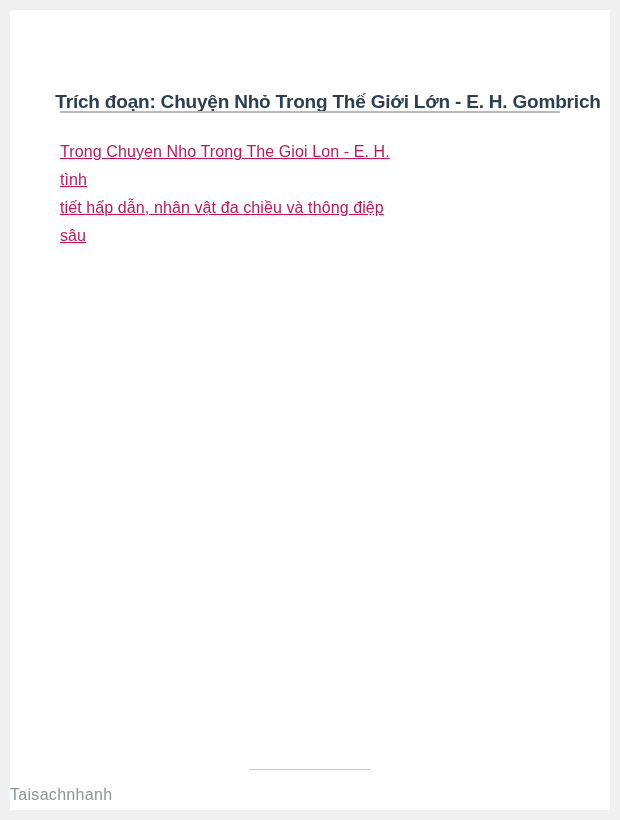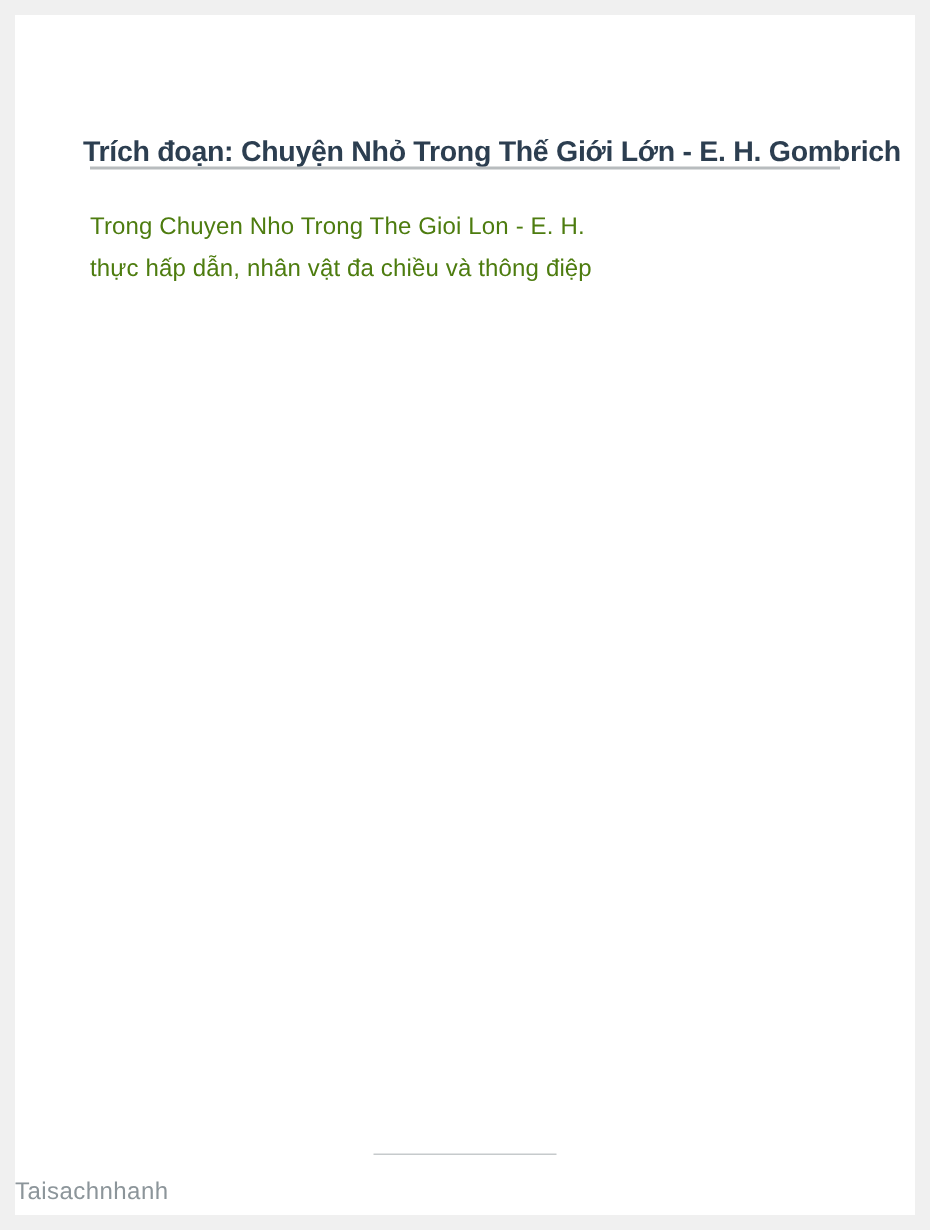--- a/index.html
+++ b/index.html
@@ -44,21 +44,22 @@
     background: #b8bcbe;
   }
   .excerpt {
     position: absolute;
     top: 128px;
     left: 50px;
     width: 400px;
     font-size: 16px;
     line-height: 28px;
     letter-spacing: 0.1px;
-    color: #4d7c0f;
+    color: #be185d;
+    text-decoration: underline;
   }
   .excerpt .line {
     white-space: pre;
   }
   .footer-rule {
     position: absolute;
     top: 759px;
     left: 239px;
     width: 122px;
     height: 1px;
@@ -81,21 +82,23 @@
 
 <div class="stage">
   <div class="card">
 
     <h1 class="title">Trích đoạn: Chuyện Nhỏ Trong Thế Giới Lớn - E. H. Gombrich</h1>
 
     <div class="title-rule"></div>
 
     <div class="excerpt">
       <div class="line">Trong Chuyen Nho Trong The Gioi Lon - E. H.</div>
-      <div class="line">thực hấp dẫn, nhân vật đa chiều và thông điệp</div>
+      <div class="line">tình</div>
+      <div class="line">tiết hấp dẫn, nhân vật đa chiều và thông điệp</div>
+      <div class="line">sâu</div>
     </div>
 
     <div class="footer-rule"></div>
 
     <div class="footer-brand">Taisachnhanh</div>
 
   </div>
 </div>
 
 </body></html>

